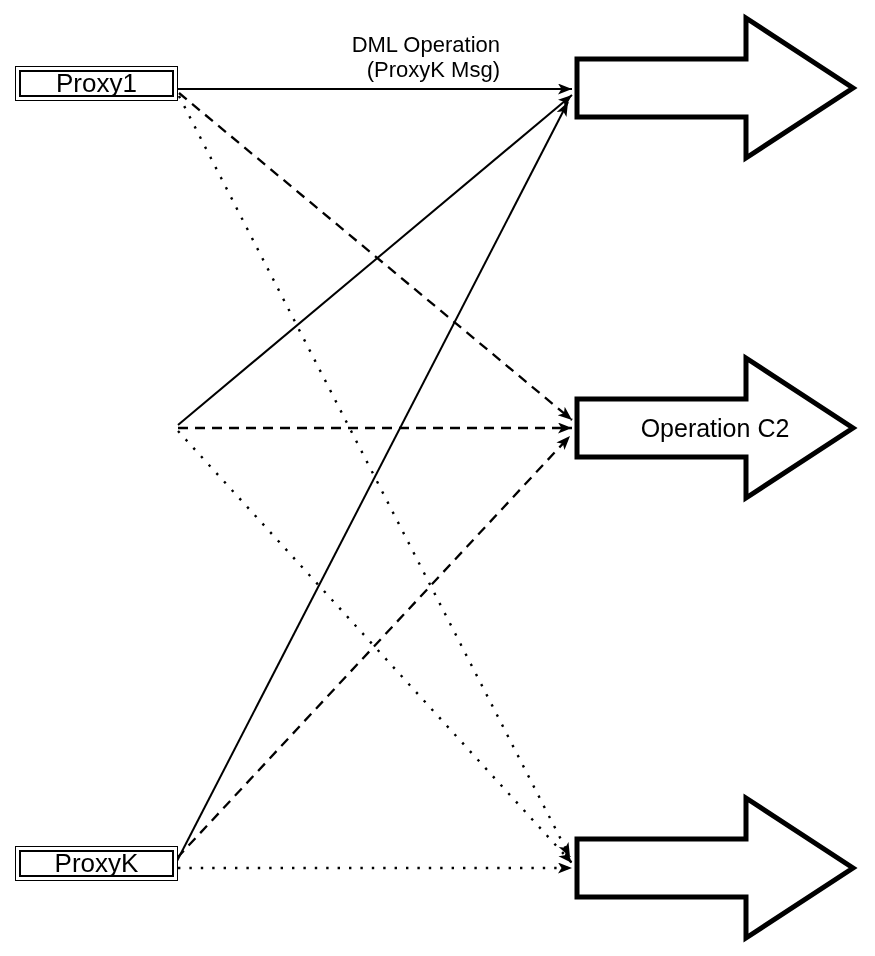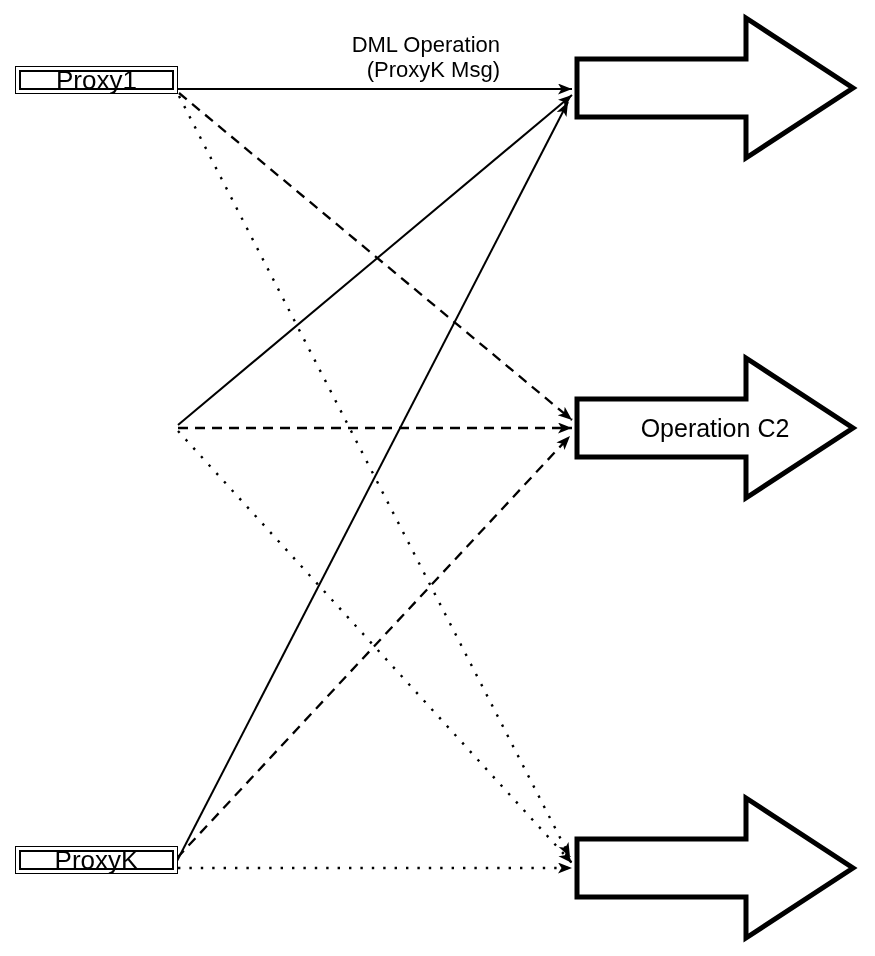--- a/index.html
+++ b/index.html
@@ -40,21 +40,21 @@
   .block-arrow {
     fill: #ffffff;
     stroke: #000000;
     stroke-width: 5;
     stroke-linejoin: miter;
   }
   .proxy {
     position: absolute;
     left: 15px;
     width: 163px;
-    height: 28px;
+    height: 35px;
     box-sizing: border-box;
     border: 1.5px solid #000000;
     background: #ffffff;
     padding: 3px;
   }
   .proxy-inner {
     width: 100%;
     height: 100%;
     box-sizing: border-box;
     border: 2.5px solid #000000;

